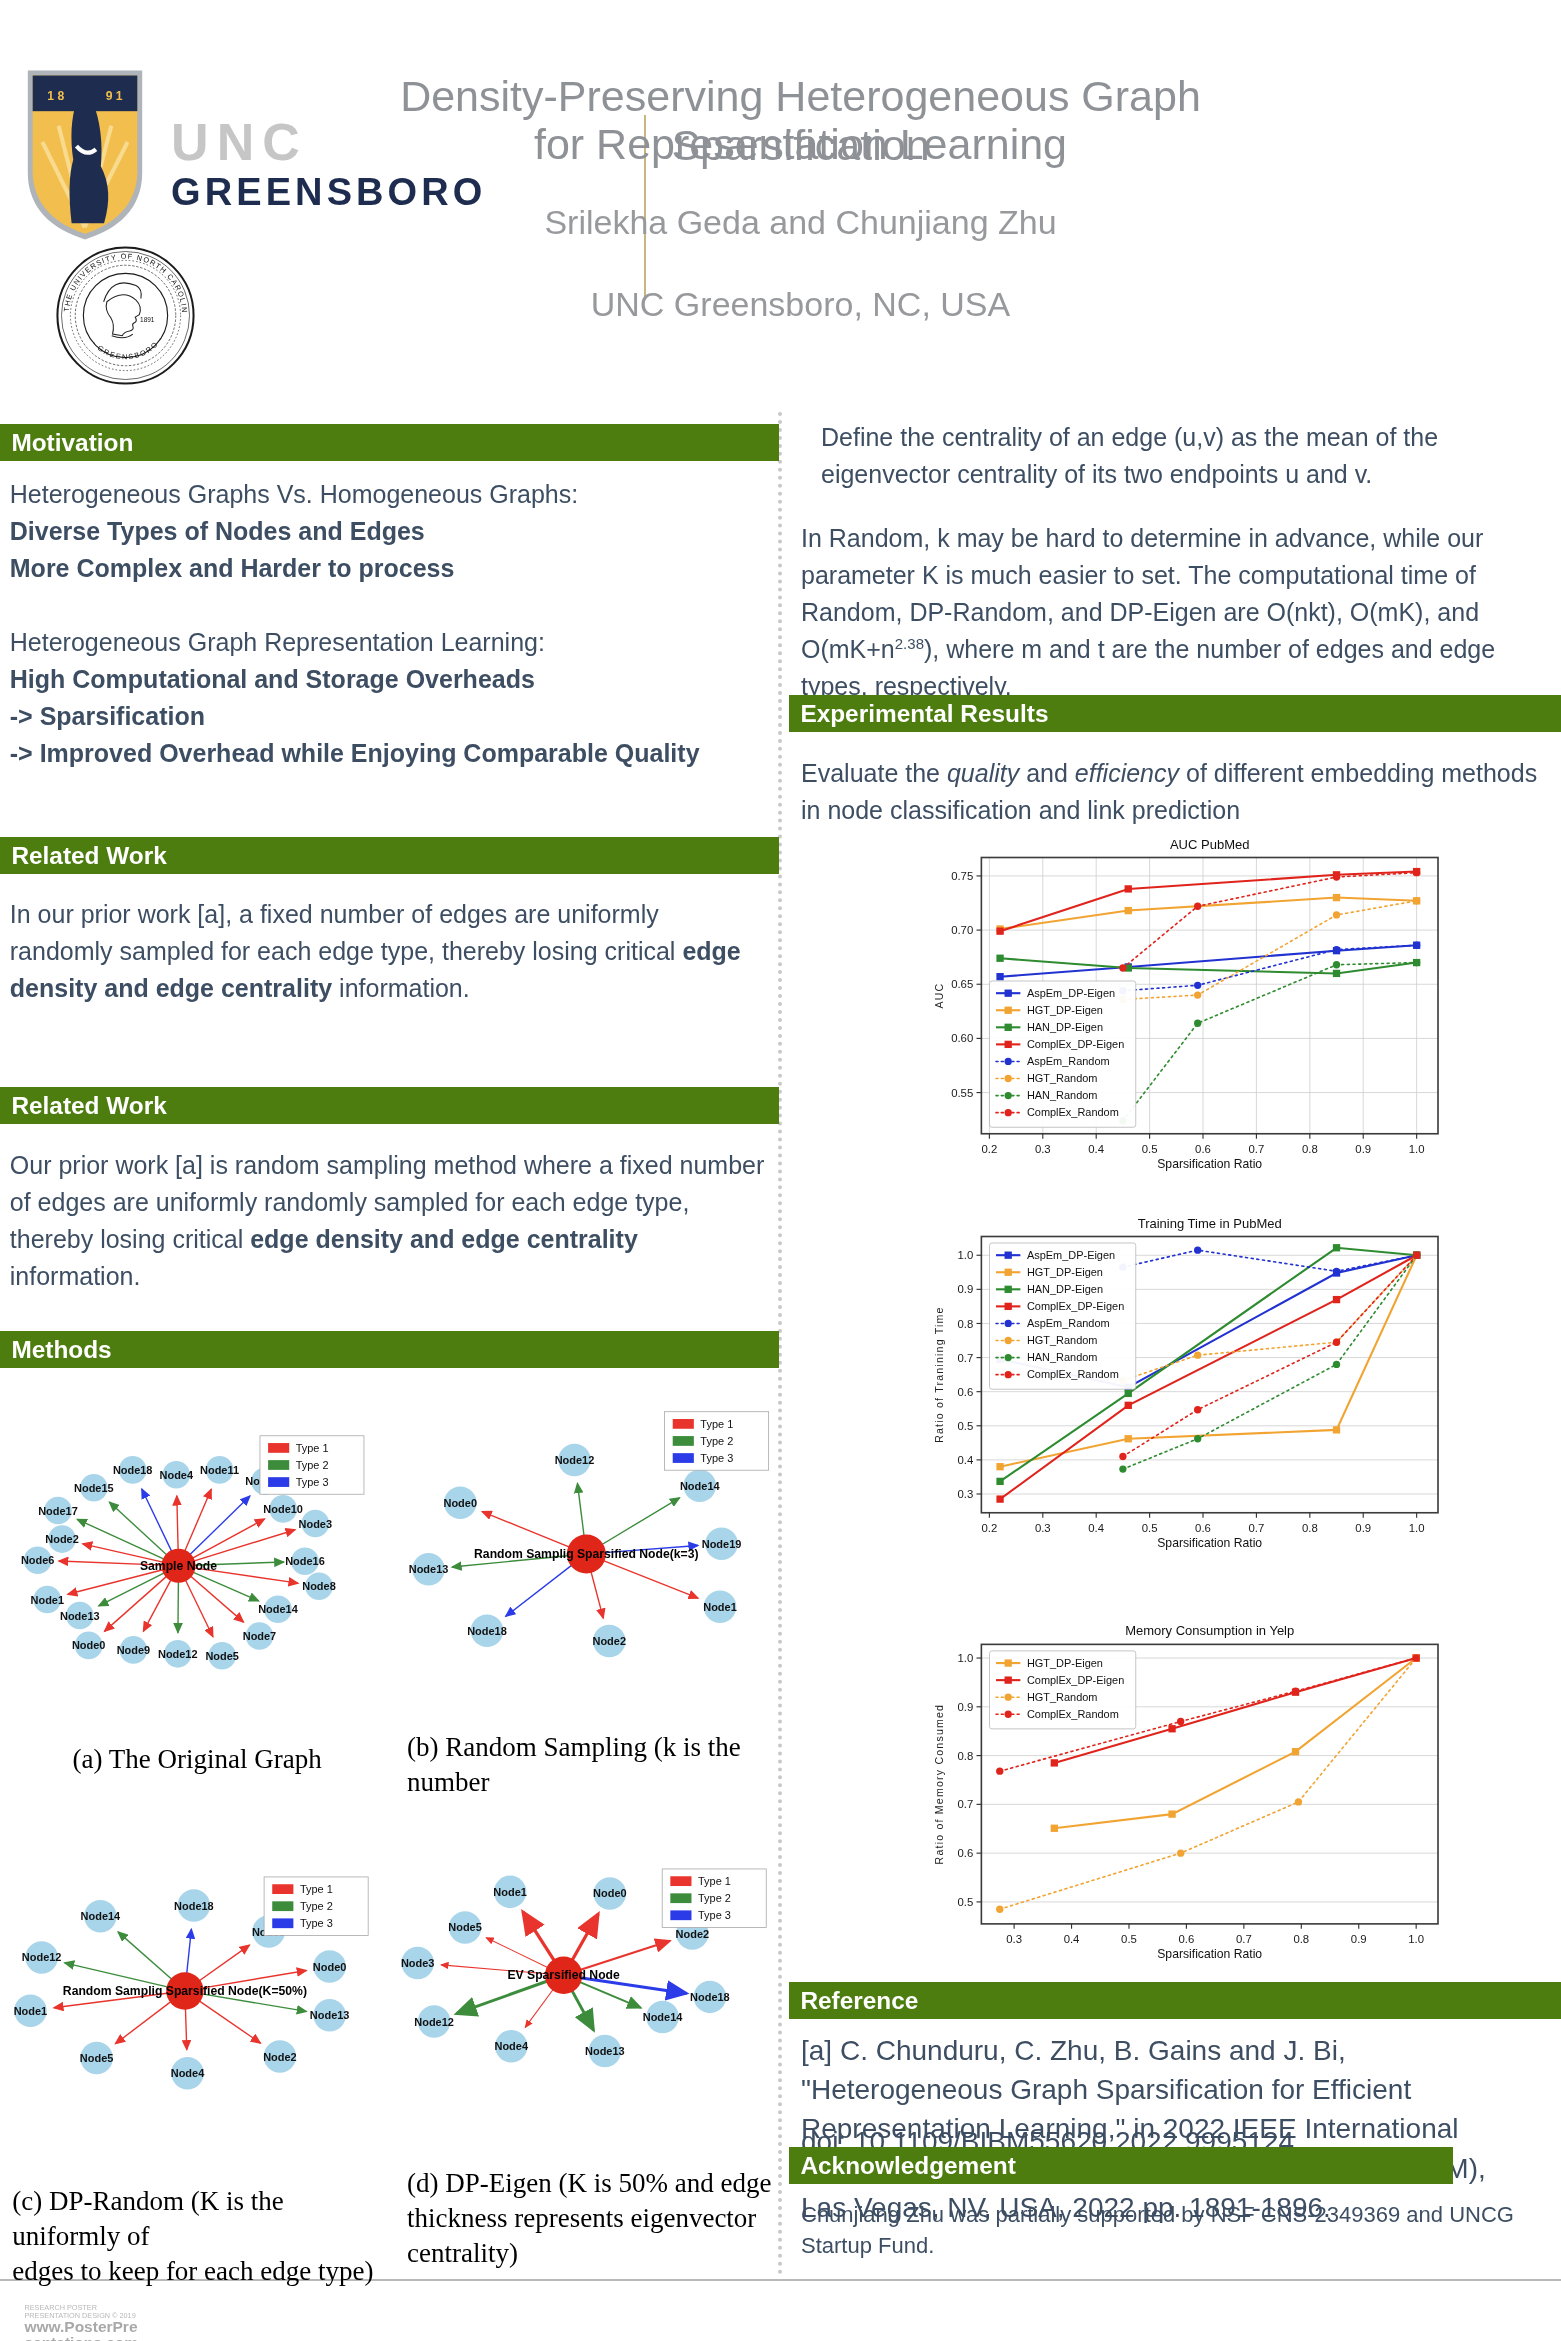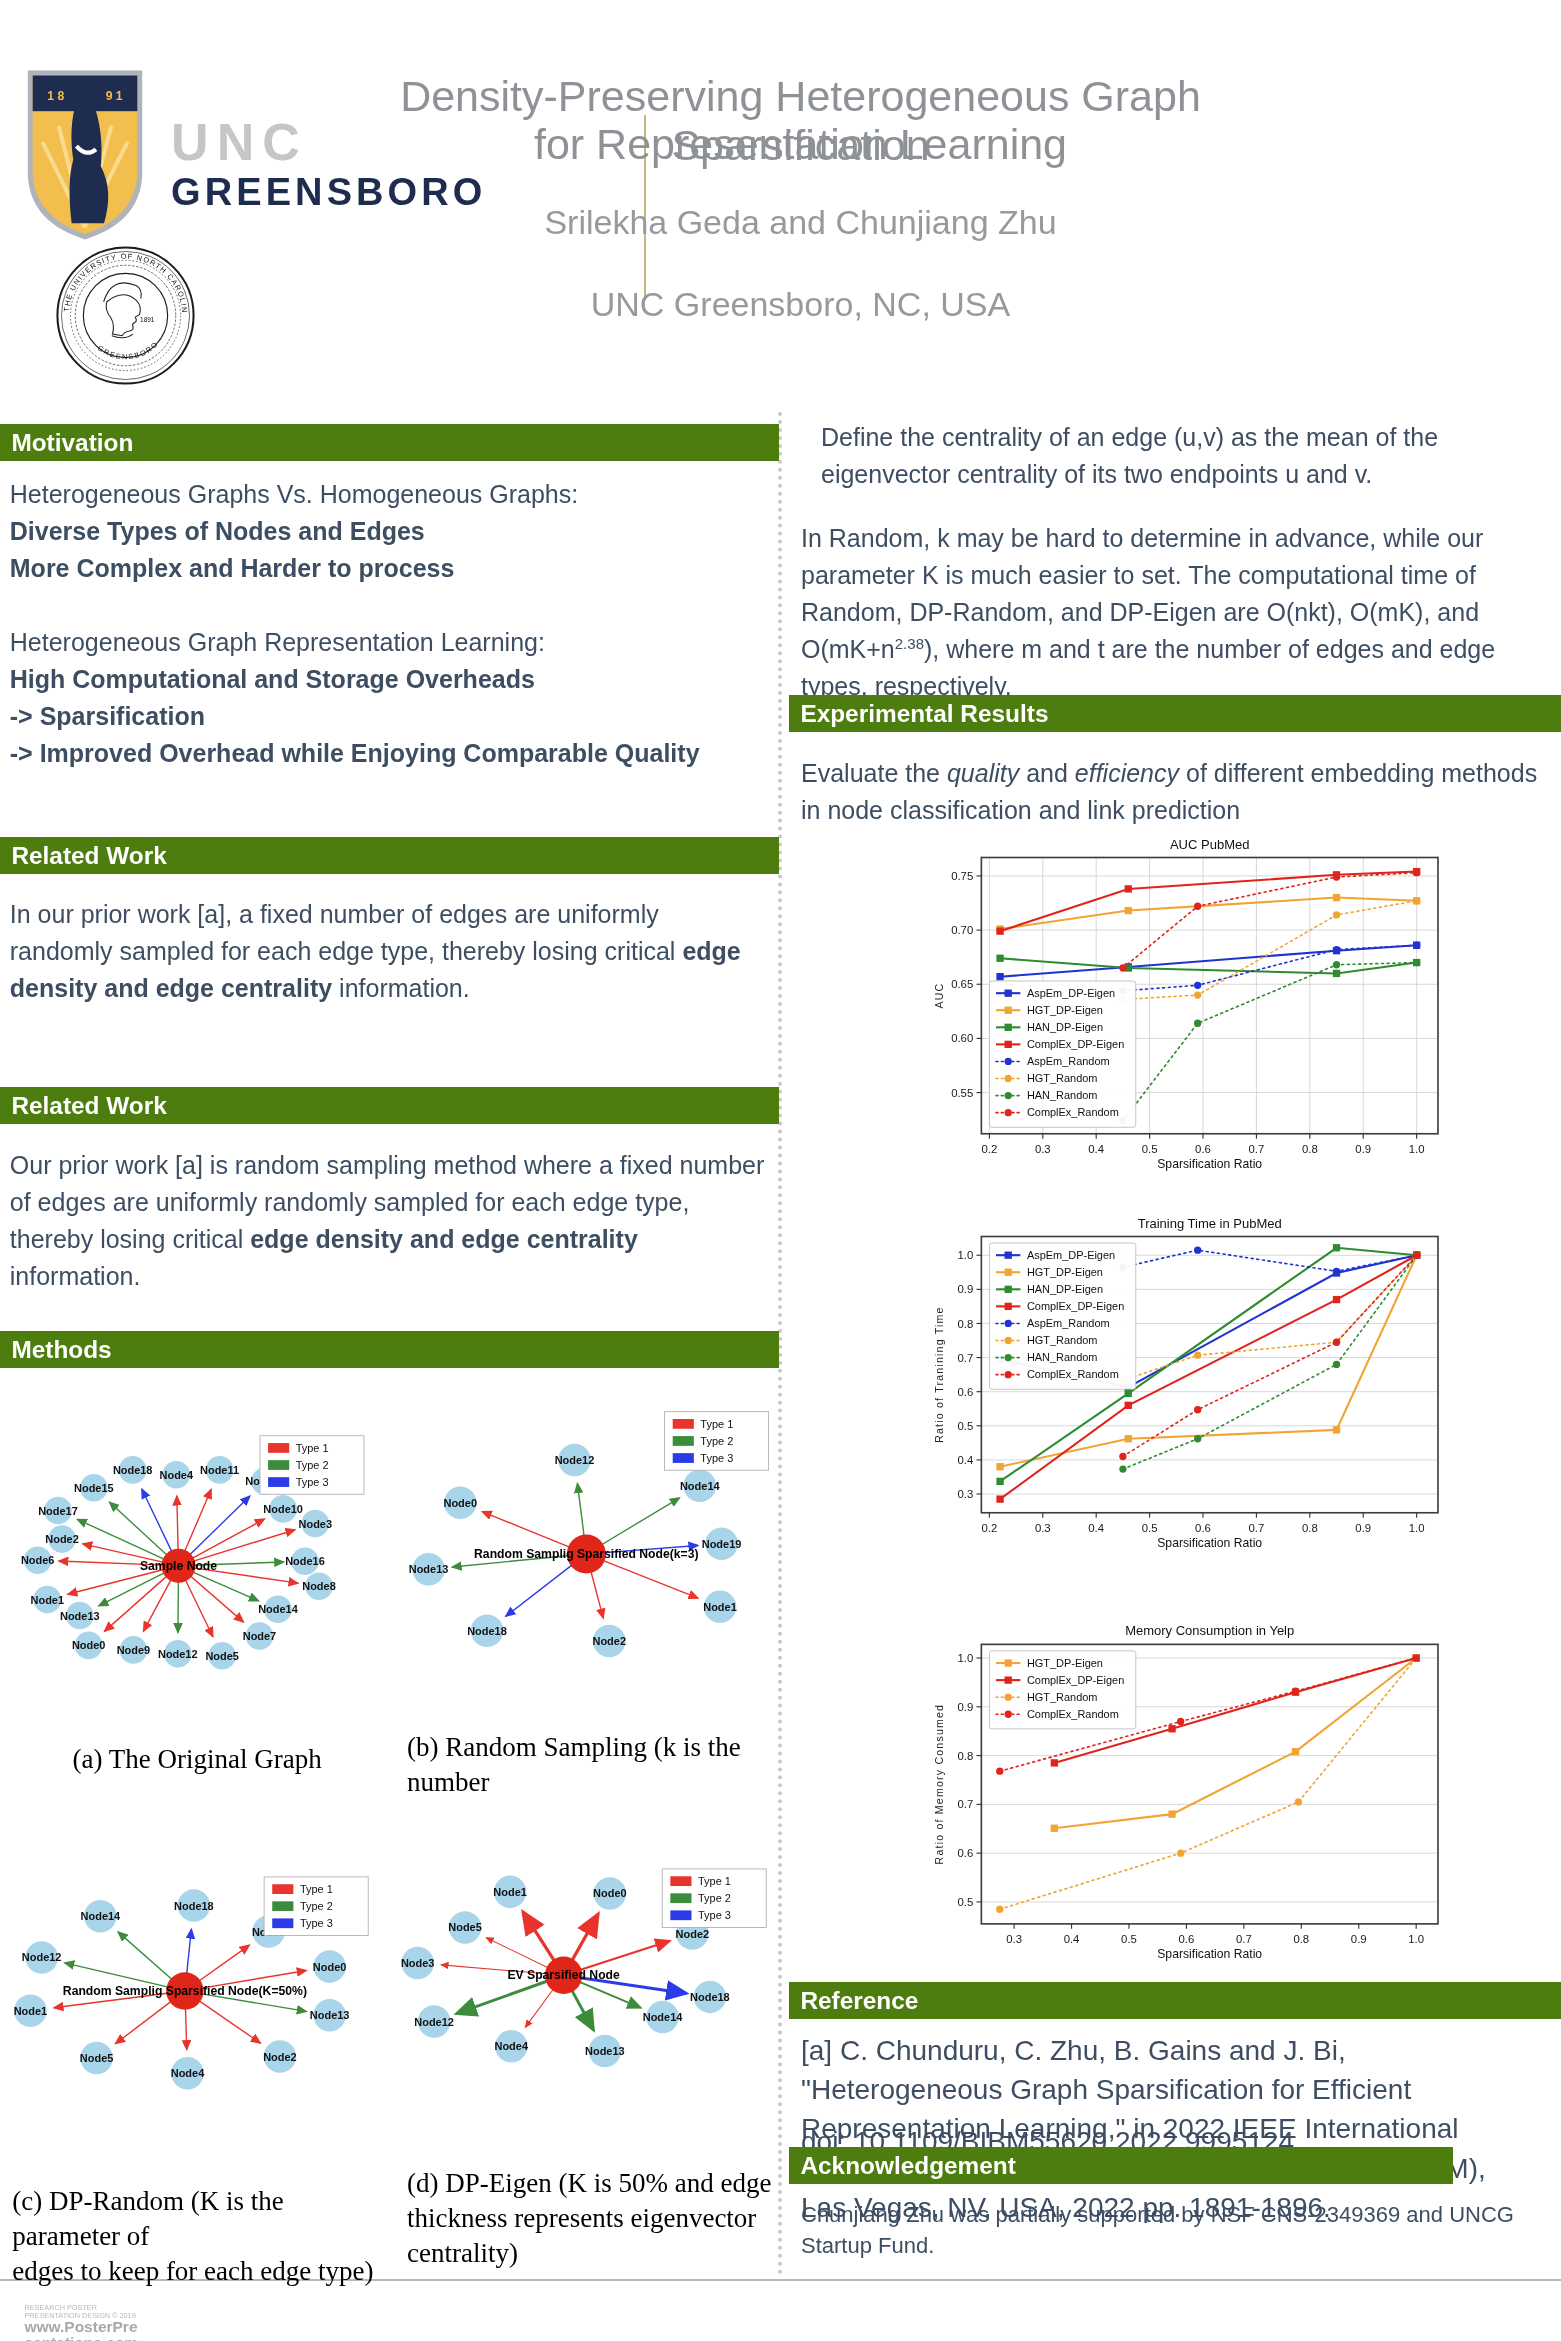--- a/index.html
+++ b/index.html
@@ -346,21 +346,21 @@
       <text x="374" y="68" font-size="13.5" fill="#111">Type 3</text>
     </svg></div>
 
 <div class="caption center" style="left:12.2px;top:1742px;width:370px;">
     <div>(a) The Original Graph</div>
   </div>
 <div class="caption" style="left:407px;top:1730px;width:374px;">
     <div>(b) Random Sampling (k is the number</div>
   </div>
 <div class="caption" style="left:12.2px;top:2184px;width:374px;">
-    <div>(c) DP-Random (K is the parameter of</div>
+    <div>(c) DP-Random (K is the uniformly of</div>
     <div>edges to keep for each edge type)</div>
   </div>
 <div class="caption" style="left:407px;top:2166px;width:374px;">
     <div>(d) DP-Eigen (K is 50% and edge</div>
     <div>thickness represents eigenvector</div>
     <div>centrality)</div>
   </div>
 
 <div class="body-text" style="left:801px;top:419px;width:752px;margin-left:20px;">Define the centrality of an edge (u,v) as the mean of the eigenvector centrality of its two endpoints u and v.</div>
 <div class="body-text" style="left:801px;top:520px;width:752px;">

